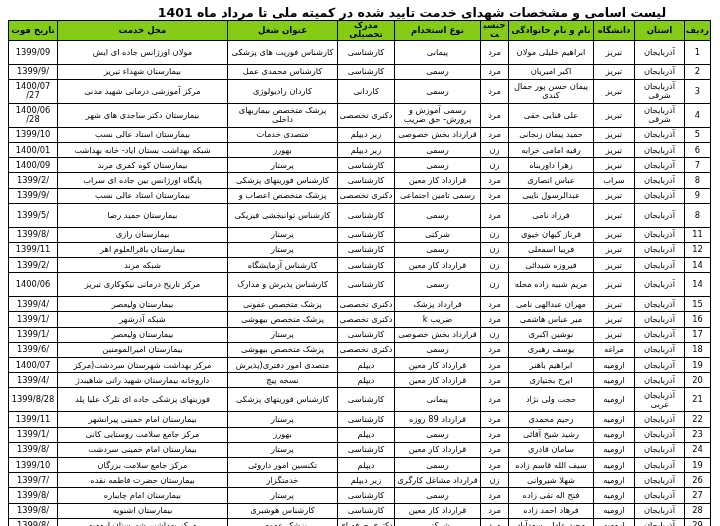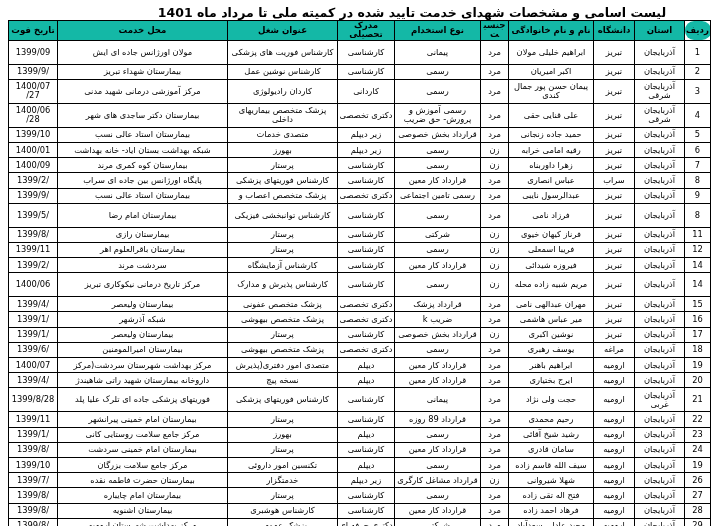--- a/index.html
+++ b/index.html
@@ -51,42 +51,42 @@
     padding: 0 1px;
     font-size: 8.3px;
     line-height: 1.08;
     text-align: center;
     vertical-align: middle;
     overflow: hidden;
     word-break: break-word;
     background: #ffffff;
   }
   table.grid thead th {
-    background: #14b8a6;
+    background: #84cc16;
     font-weight: bold;
     font-size: 8.6px;
     height: 13px;
     padding: 0 1px;
   }
   tbody tr { height: 15.2px; }
   tbody tr.tall { height: 24px; }
 
   
   col.c-radif   { width: 26px; }
   col.c-ostan   { width: 50px; }
   col.c-daneshgah { width: 41px; }
   col.c-name    { width: 85px; }
   col.c-jensiat { width: 28px; }
   col.c-noe     { width: 86px; }
   col.c-madrak  { width: 57px; }
   col.c-onvan   { width: 110px; }
   col.c-mahal   { width: 170px; }
   col.c-tarikh  { width: 49px; }
 
-  td.num, th.num { font-size: 11px; font-weight: normal; border-radius: 9px; }
+  td.num, th.num { font-size: 11px; font-weight: normal; }
   td.date { font-size: 9px; direction: ltr; }
 </style>
 </head>
 <body>
 
 <div id="sheet">
 
   <div class="title-row">
     <div class="title-text">لیست اسامی و مشخصات شهدای خدمت تایید شده در کمیته ملی تا مرداد ماه 1401</div>
   </div>
@@ -132,21 +132,21 @@
           <td class="date">1399/09</td>
         </tr>
         <tr>
           <td class="num">2</td>
           <td>آذربایجان</td>
           <td>تبریز</td>
           <td>اکبر امیریان</td>
           <td>مرد</td>
           <td>رسمی</td>
           <td>کارشناسی</td>
-          <td>کارشناس نوشین عمل</td>
+          <td>کارشناس محمدی عمل</td>
           <td>بیمارستان شهداء تبریز</td>
           <td class="date">1399/9/</td>
         </tr>
         <tr class="tall">
           <td class="num">3</td>
           <td>آذربایجان شرقی</td>
           <td>تبریز</td>
           <td>پیمان حسن پور جمال کندی</td>
           <td>مرد</td>
           <td>رسمی</td>
@@ -164,21 +164,21 @@
           <td>رسمی آموزش و پرورش- حق ضریب</td>
           <td>دکتری تخصصی</td>
           <td>پزشک متخصص بیماریهای داخلی</td>
           <td>بیمارستان دکتر ساجدی های شهر</td>
           <td class="date">1400/06 /28</td>
         </tr>
         <tr>
           <td class="num">5</td>
           <td>آذربایجان</td>
           <td>تبریز</td>
-          <td>حمید جاده زنجانی</td>
+          <td>حمید پیمان زنجانی</td>
           <td>مرد</td>
           <td>قرارداد بخش خصوصی</td>
           <td>زیر دیپلم</td>
           <td>متصدی خدمات</td>
           <td>بیمارستان استاد عالی نسب</td>
           <td class="date">1399/10</td>
         </tr>
         <tr>
           <td class="num">6</td>
           <td>آذربایجان</td>
@@ -229,21 +229,21 @@
         </tr>
         <tr class="tall">
           <td class="num">8</td>
           <td>آذربایجان</td>
           <td>تبریز</td>
           <td>فرزاد نامی</td>
           <td>مرد</td>
           <td>رسمی</td>
           <td>کارشناسی</td>
           <td>کارشناس توانبخشی فیزیکی</td>
-          <td>بیمارستان امام رضا</td>
+          <td>بیمارستان حمید رضا</td>
           <td class="date">1399/5/</td>
         </tr>
         <tr>
           <td class="num">11</td>
           <td>آذربایجان</td>
           <td>تبریز</td>
           <td>فرناز کیهان خیوی</td>
           <td>زن</td>
           <td>شرکتی</td>
           <td>کارشناسی</td>
@@ -265,21 +265,21 @@
         </tr>
         <tr>
           <td class="num">14</td>
           <td>آذربایجان</td>
           <td>تبریز</td>
           <td>فیروزه شیدائی</td>
           <td>زن</td>
           <td>قرارداد کار معین</td>
           <td>کارشناسی</td>
           <td>کارشناس آزمایشگاه</td>
-          <td>سردشت مرند</td>
+          <td>شبکه مرند</td>
           <td class="date">1399/2/</td>
         </tr>
         <tr class="tall">
           <td class="num">14</td>
           <td>آذربایجان</td>
           <td>تبریز</td>
           <td>مریم شبیه زاده محله</td>
           <td>زن</td>
           <td>رسمی</td>
           <td>کارشناسی</td>

